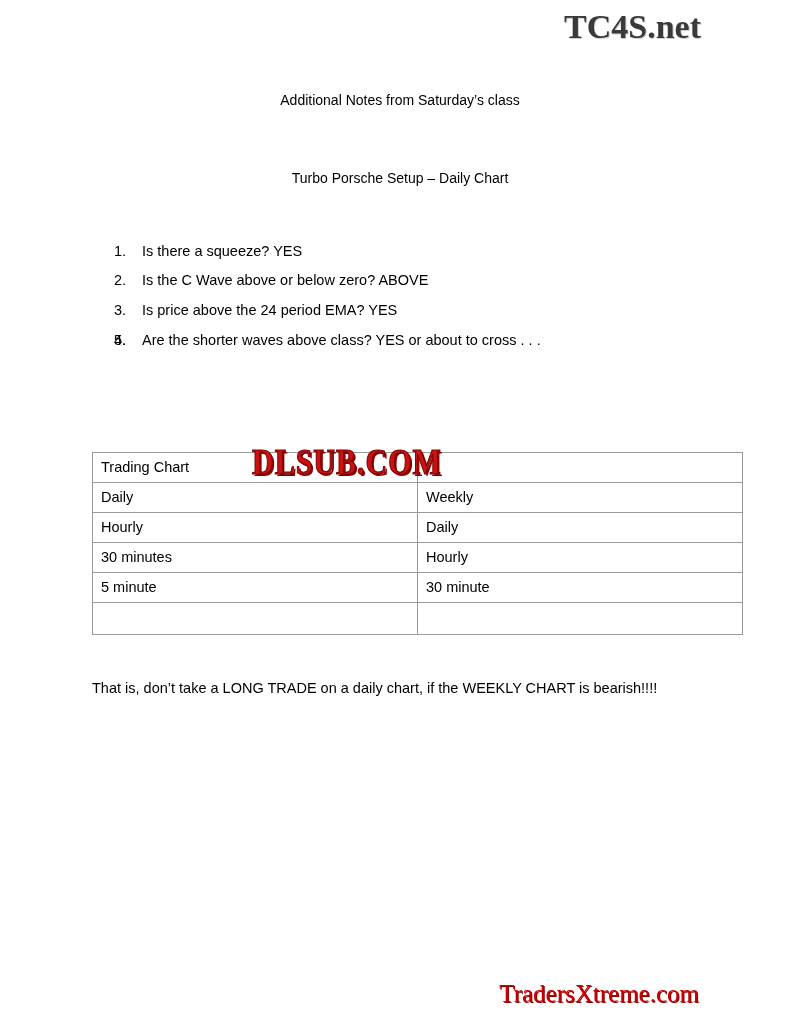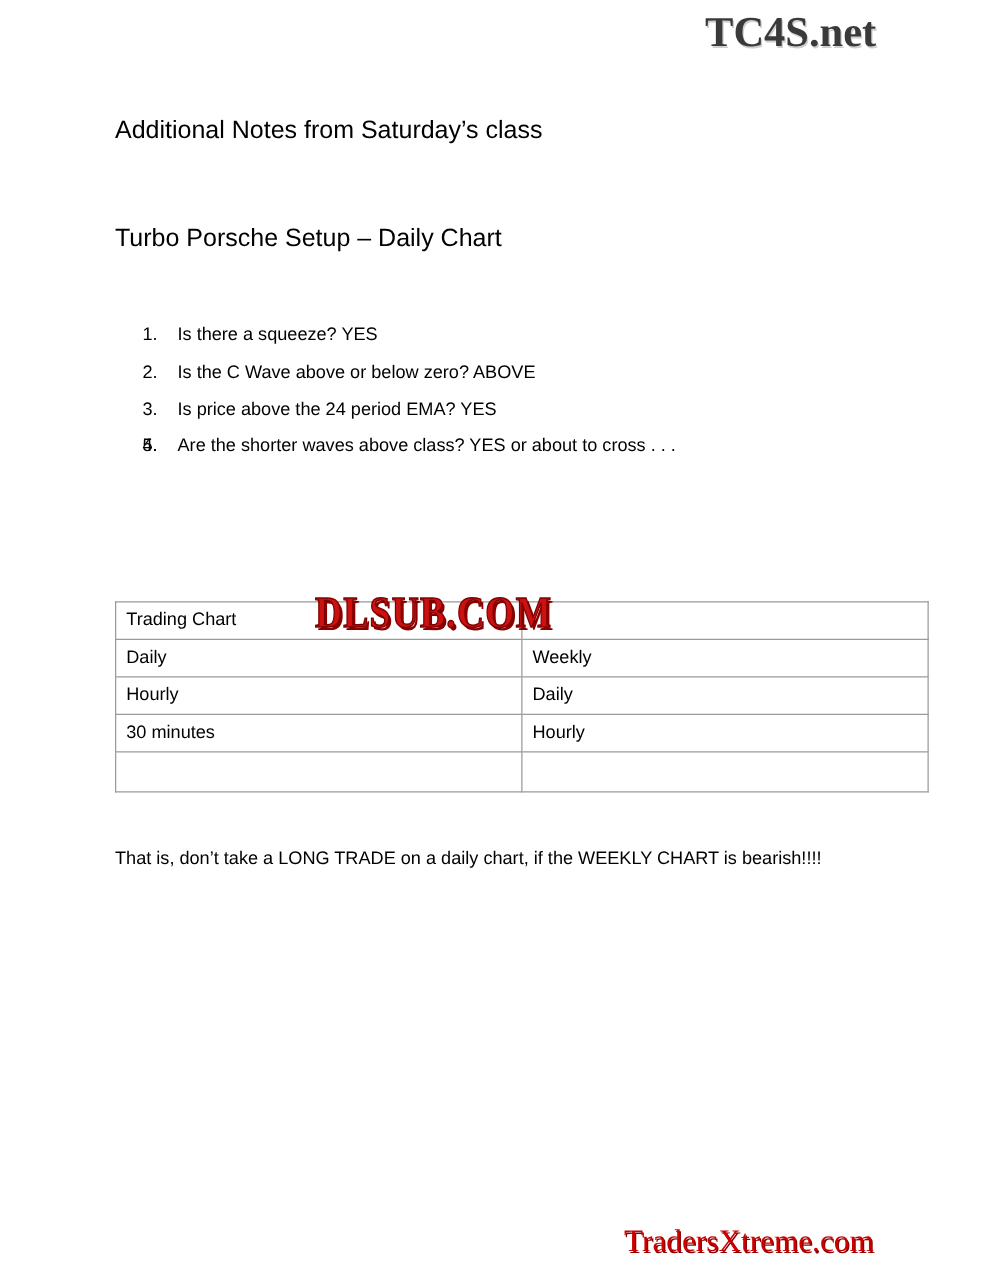--- a/index.html
+++ b/index.html
@@ -39,21 +39,22 @@
   .content {
     position: absolute;
     left: 92px;
     top: 90px;
     width: 616px;
     font-size: 14.5px;
     line-height: 1.45;
   }
   .para {
     margin: 0 0 0 0;
-    font-size: 20px;
+    font-size: 14px;
+    text-align: center;
   }
   .spacer-lg { height: 58px; }
   .spacer-md { height: 52px; }
 
   
   ol.qlist {
     list-style: none;
     margin: 0;
     padding: 0 0 0 22px;
   }
@@ -68,21 +69,21 @@
     position: absolute;
     left: 0;
     top: 0;
     width: 22px;
     text-align: left;
   }
 
   
   .tbl-wrap {
     position: relative;
-    margin-top: 12px;
+    margin-top: 0;
   }
   table.grid {
     border-collapse: collapse;
     width: 616px;
     table-layout: fixed;
   }
   table.grid td {
     border: 1px solid #9a9a9a;
     height: 25px;
     padding: 2px 8px;
@@ -184,20 +185,24 @@
             <td class="c2">Weekly</td>
           </tr>
           <tr>
             <td class="c1">Hourly</td>
             <td class="c2">Daily</td>
           </tr>
           <tr>
             <td class="c1">30 minutes</td>
             <td class="c2">Hourly</td>
           </tr>
+          <tr>
+            <td class="c1">5 minute</td>
+            <td class="c2">30 minute</td>
+          </tr>
           <tr class="empty">
             <td class="c1"></td>
             <td class="c2"></td>
           </tr>
         </tbody>
       </table>
       <div class="dlsub">DLSUB.COM</div>
     </div>
 
     <div style="height:42px"></div>

